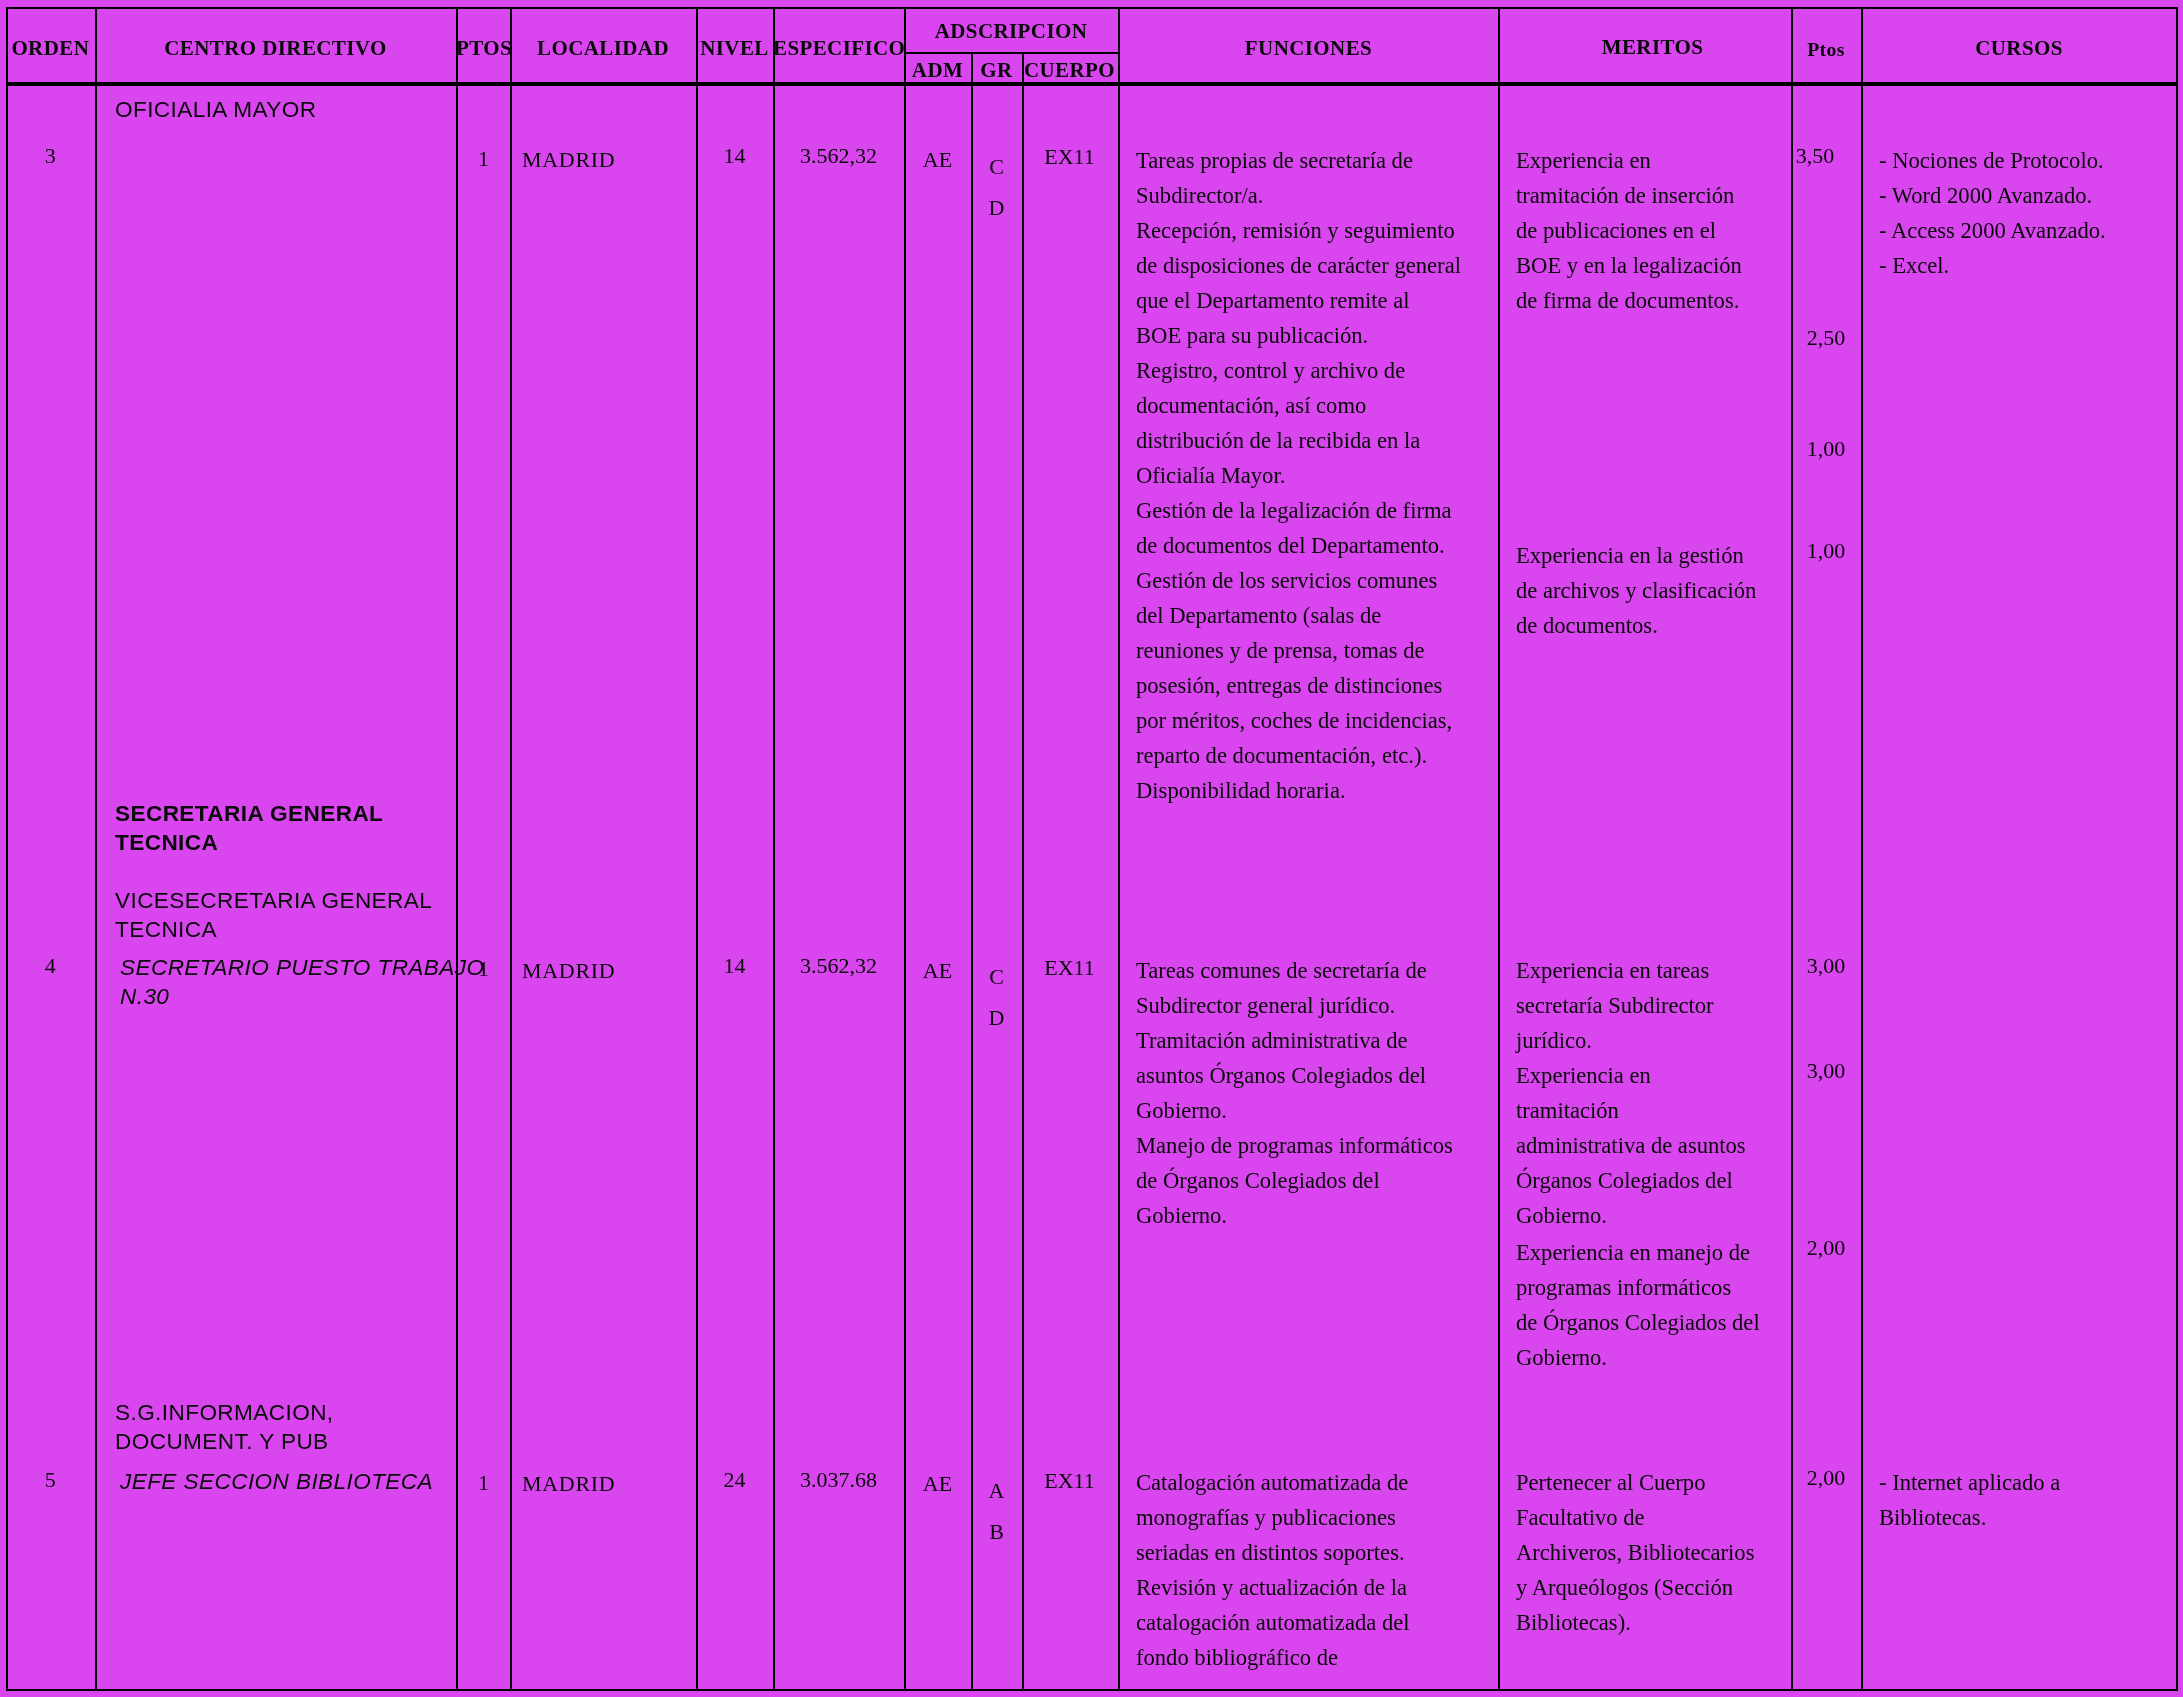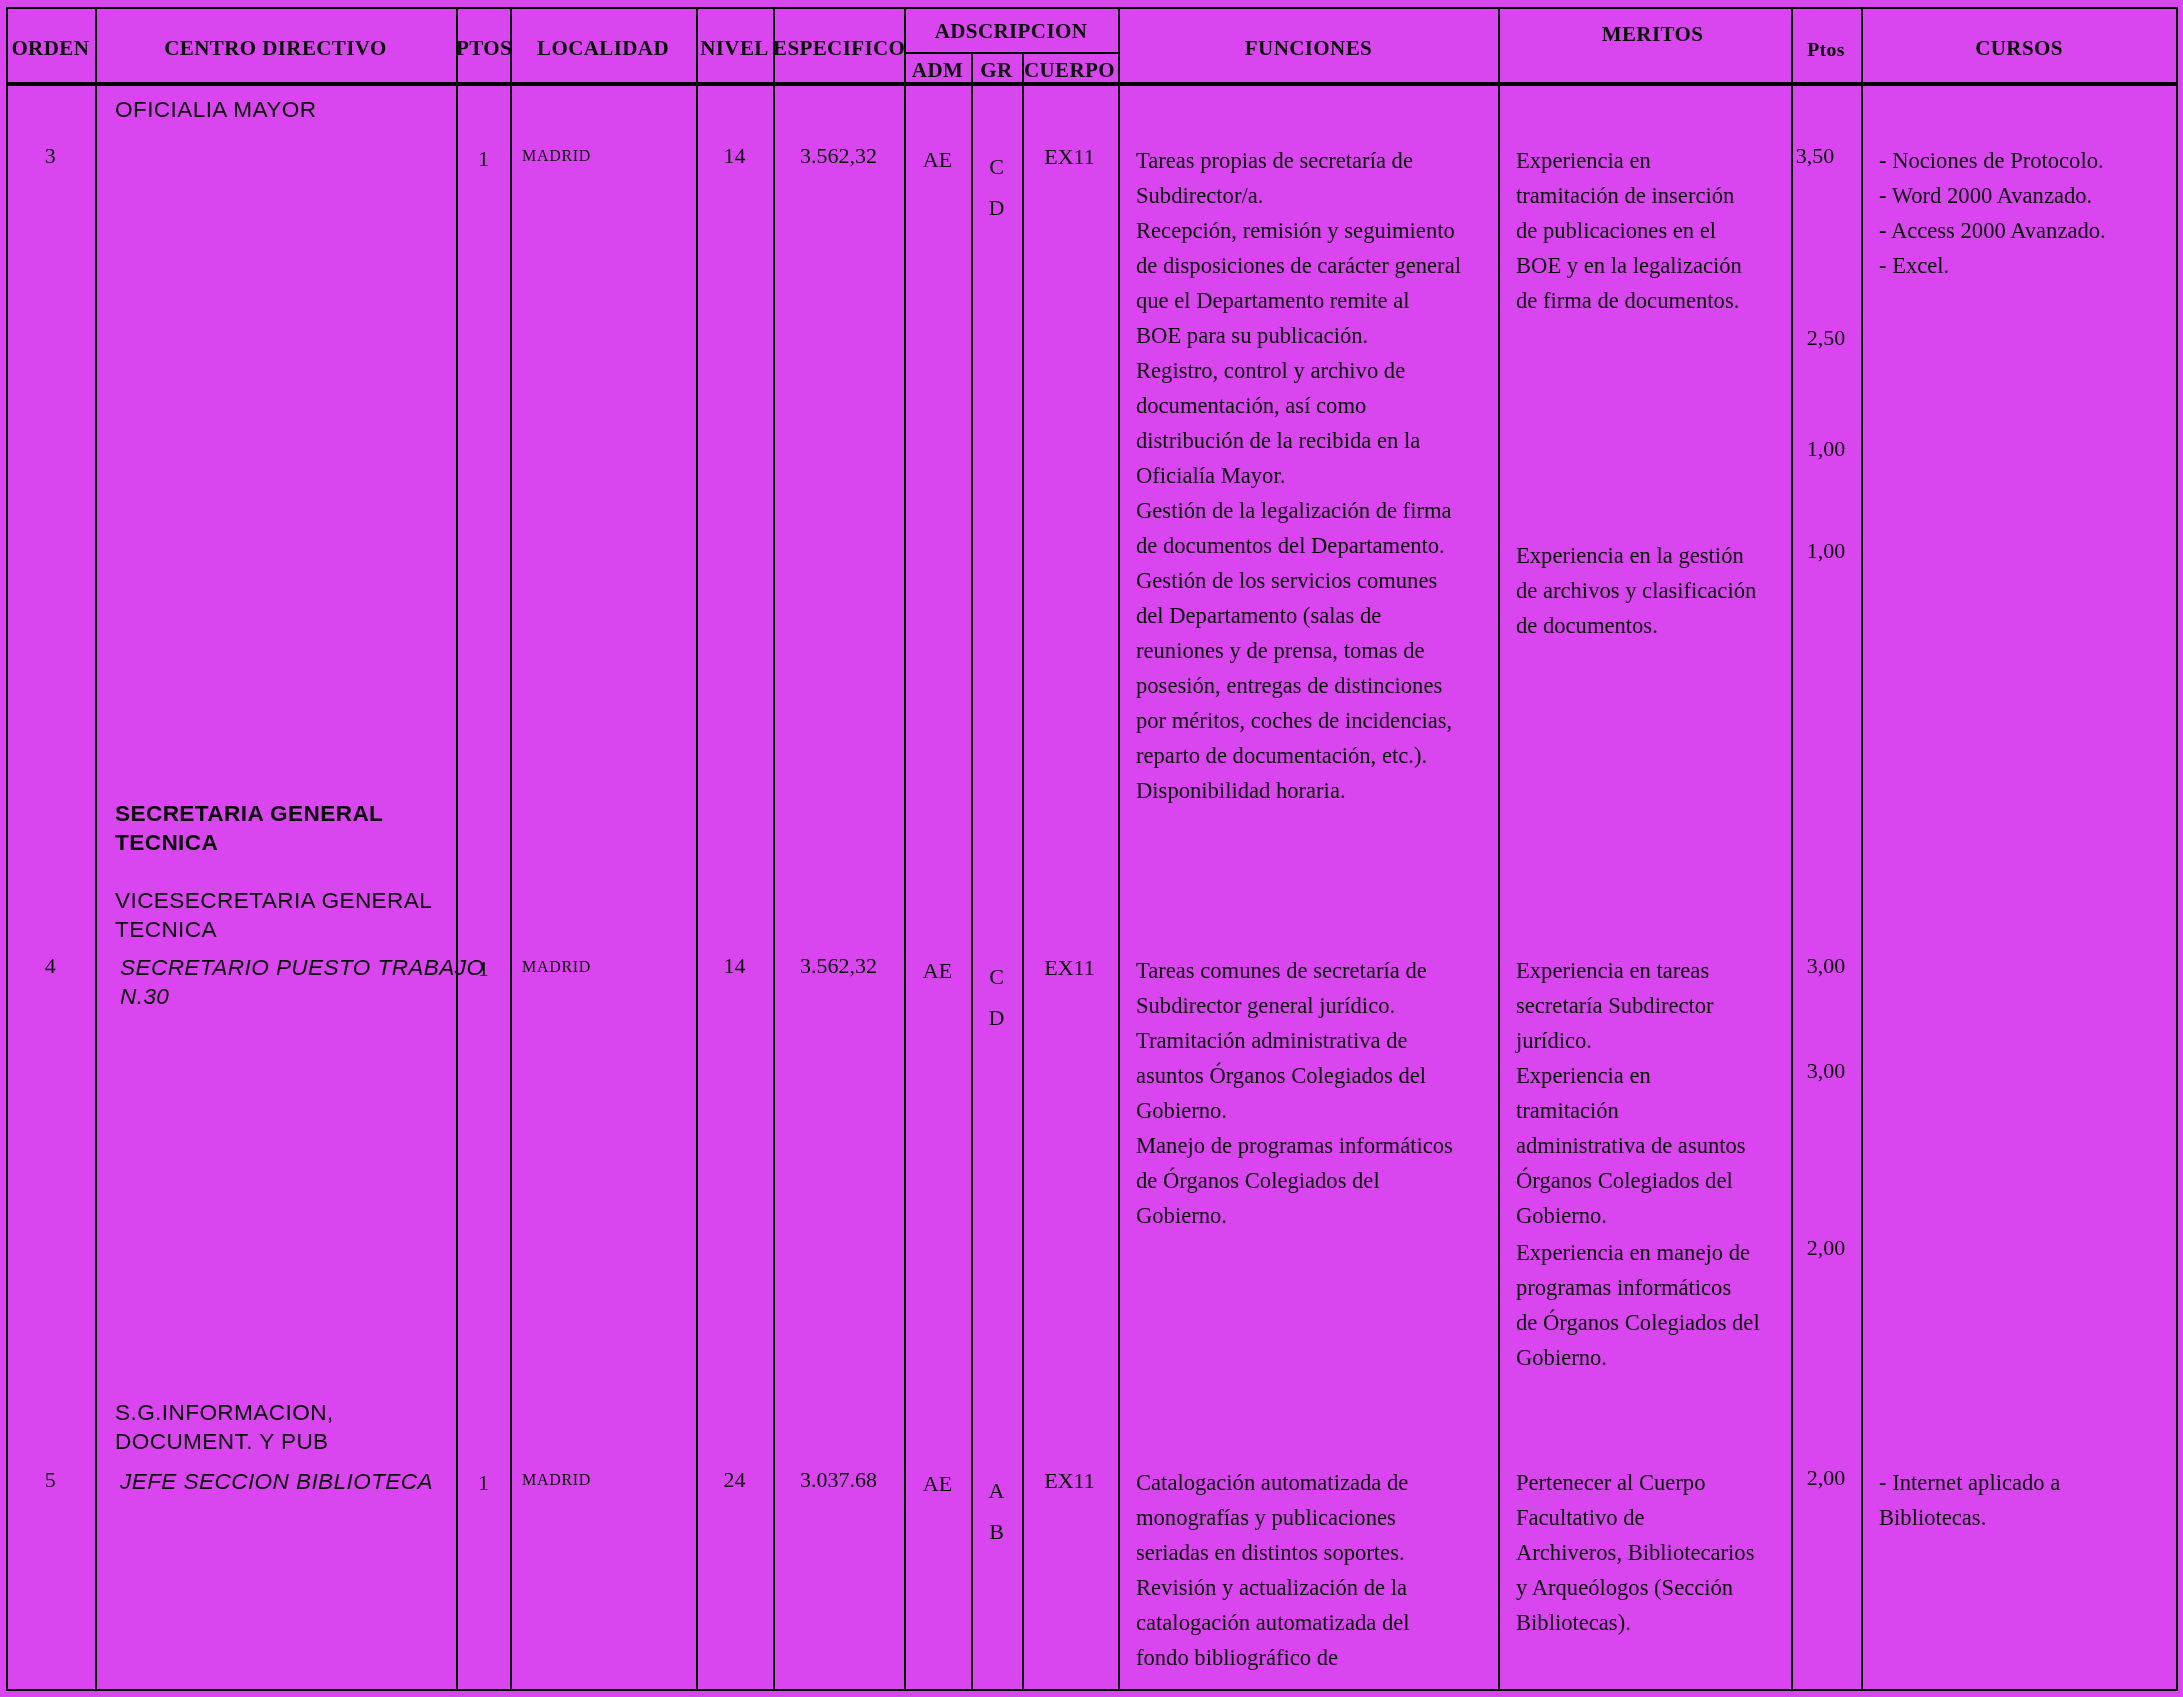--- a/index.html
+++ b/index.html
@@ -8,21 +8,21 @@
   .frame{position:absolute;left:5.8px;top:7.3px;width:2172px;height:1684px;
          border:2.9px solid #000;box-sizing:border-box;}
   .vline{position:absolute;top:7.3px;height:1684px;width:2.2px;background:#000;}
   .vshort{position:absolute;top:52px;height:1639px;width:2.2px;background:#000;}
   .hline{position:absolute;background:#000;}
   .hdr{position:absolute;font-weight:bold;font-size:21px;text-align:center;
        letter-spacing:0.4px;white-space:pre;}
   .txt{position:absolute;font-size:22.6px;line-height:35px;white-space:pre;}
   .cval{position:absolute;font-size:22px;text-align:center;white-space:pre;}
   .gr-val{line-height:41px;}
-  .loc{position:absolute;font-size:16px;letter-spacing:0.7px;white-space:pre;}
+  .loc{position:absolute;font-size:22px;letter-spacing:0.7px;white-space:pre;}
   .sans{position:absolute;font-family:"Liberation Sans","DejaVu Sans",sans-serif;
         font-size:22.6px;line-height:29px;white-space:pre;letter-spacing:0.4px;}
   .bold{font-weight:bold;}
   .italic{font-style:italic;}
 </style>
 </head>
 <body>
 
 <div class="page">
 
@@ -46,21 +46,21 @@
   <div class="hdr" style="left:95px;width:361px;top:36px">CENTRO DIRECTIVO</div>
   <div class="hdr" style="left:456px;width:55px;top:36px">PTOS</div>
   <div class="hdr" style="left:510px;width:186px;top:36px">LOCALIDAD</div>
   <div class="hdr" style="left:696px;width:77px;top:36px">NIVEL</div>
   <div class="hdr" style="left:773px;width:131px;top:36px">ESPECIFICO</div>
   <div class="hdr" style="left:904px;width:214px;top:19px">ADSCRIPCION</div>
   <div class="hdr" style="left:904px;width:67px;top:58px">ADM</div>
   <div class="hdr" style="left:971px;width:51px;top:58px">GR</div>
   <div class="hdr" style="left:1022px;width:95px;top:58px">CUERPO</div>
   <div class="hdr" style="left:1118px;width:381px;top:36px">FUNCIONES</div>
-  <div class="hdr" style="left:1498px;width:309px;top:22px">MERITOS</div>
+  <div class="hdr" style="left:1498px;width:309px;top:35px">MERITOS</div>
   <div class="hdr" style="left:1791px;width:70px;top:38px;font-size:19.7px">Ptos</div>
   <div class="hdr" style="left:1861px;width:316px;top:36px">CURSOS</div>
 
   <div class="sans" style="left:115px;top:95px">OFICIALIA MAYOR</div>
   <div class="sans bold" style="left:115px;top:799px">SECRETARIA GENERAL
 TECNICA</div>
   <div class="sans" style="left:115px;top:886px">VICESECRETARIA GENERAL
 TECNICA</div>
   <div class="sans" style="left:115px;top:1398px">S.G.INFORMACION,
 DOCUMENT. Y PUB</div>

